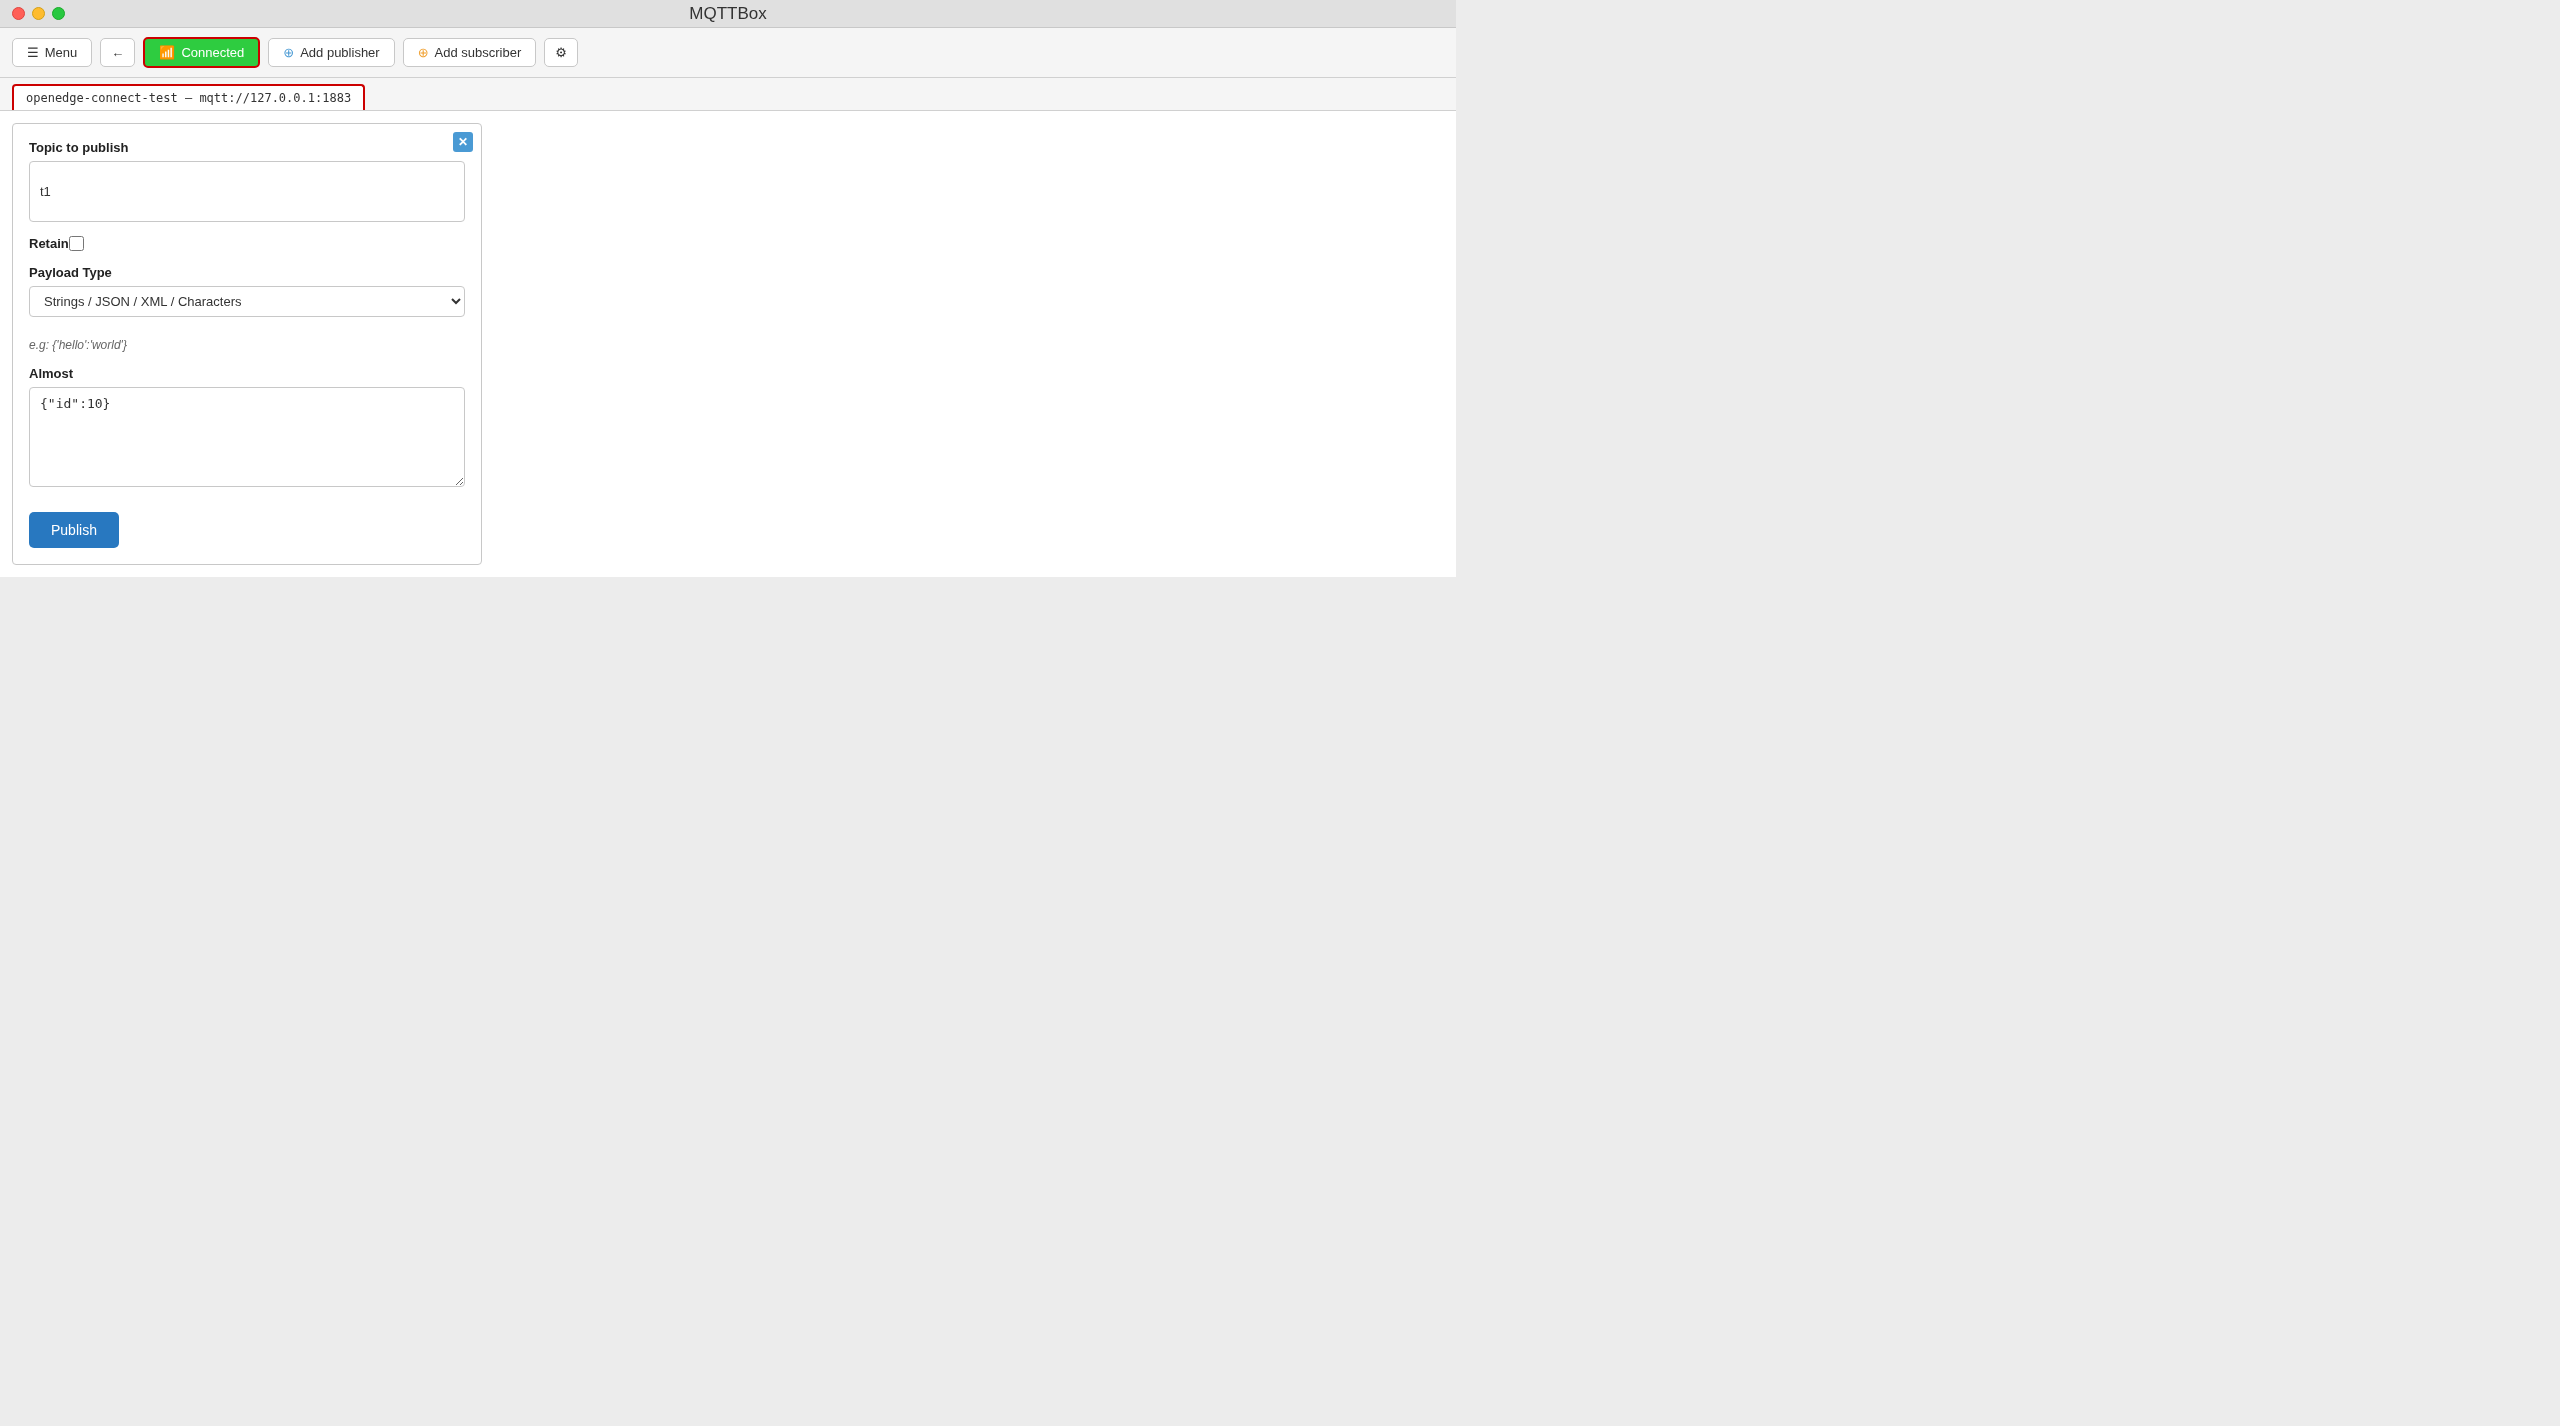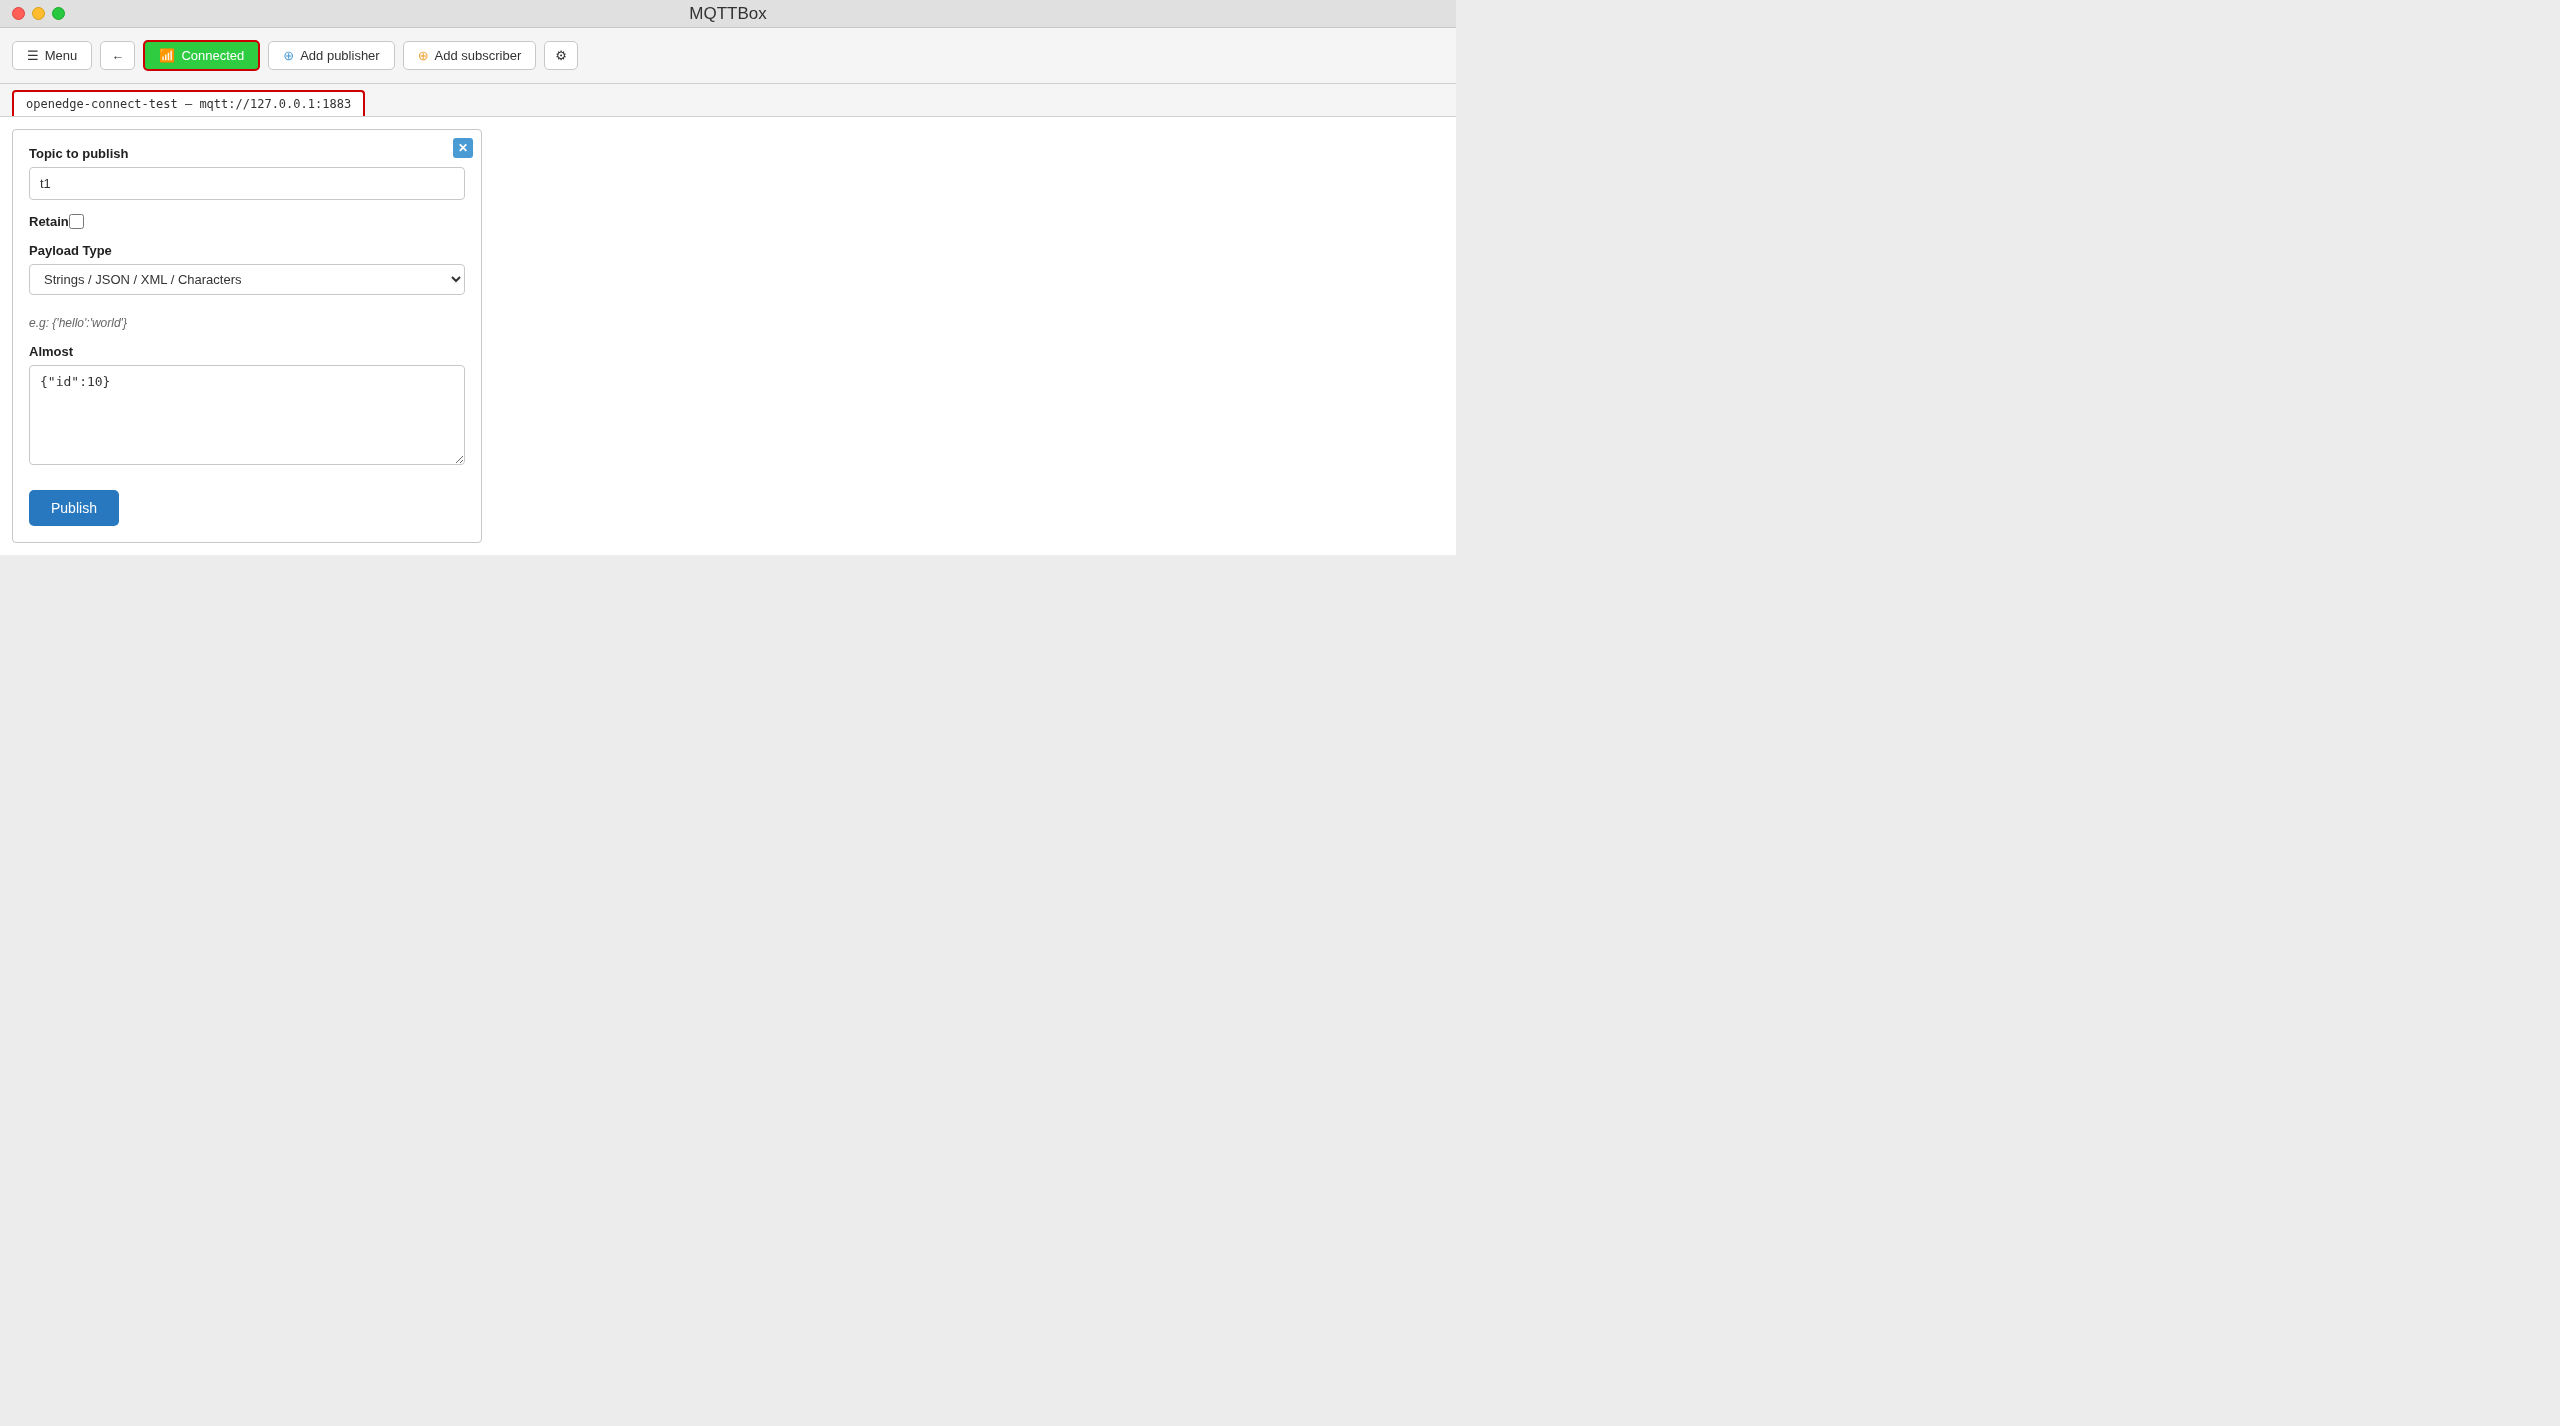--- a/index.html
+++ b/index.html
@@ -42,21 +42,21 @@
       cursor: pointer;
     }
     .tl-close { background: #ff5f57; border: 1px solid #e0443e; }
     .tl-minimize { background: #febc2e; border: 1px solid #d4a015; }
     .tl-maximize { background: #28c840; border: 1px solid #1aab29; }
 
     
     .toolbar {
       background: #f5f5f5;
       border-bottom: 1px solid #d0d0d0;
-      height: 56px;
+      height: 50px;
       display: flex;
       align-items: center;
       padding: 2px 12px;
       gap: 8px;
     }
     .toolbar-btn {
       display: flex;
       align-items: center;
       gap: 6px;
       padding: 6px 14px;
@@ -145,21 +145,21 @@
     }
     .field-label {
       font-weight: 600;
       font-size: 13px;
       color: #222;
       margin-bottom: 6px;
       display: block;
     }
     .field-input {
       width: 100%;
-      padding: 8px 10px;
+      padding: 22px 10px;
       border: 1px solid #c8c8c8;
       border-radius: 4px;
       font-size: 13px;
       color: #333;
       outline: none;
     }
 
     .field-select {
       width: 100%;
       padding: 6px 10px;

